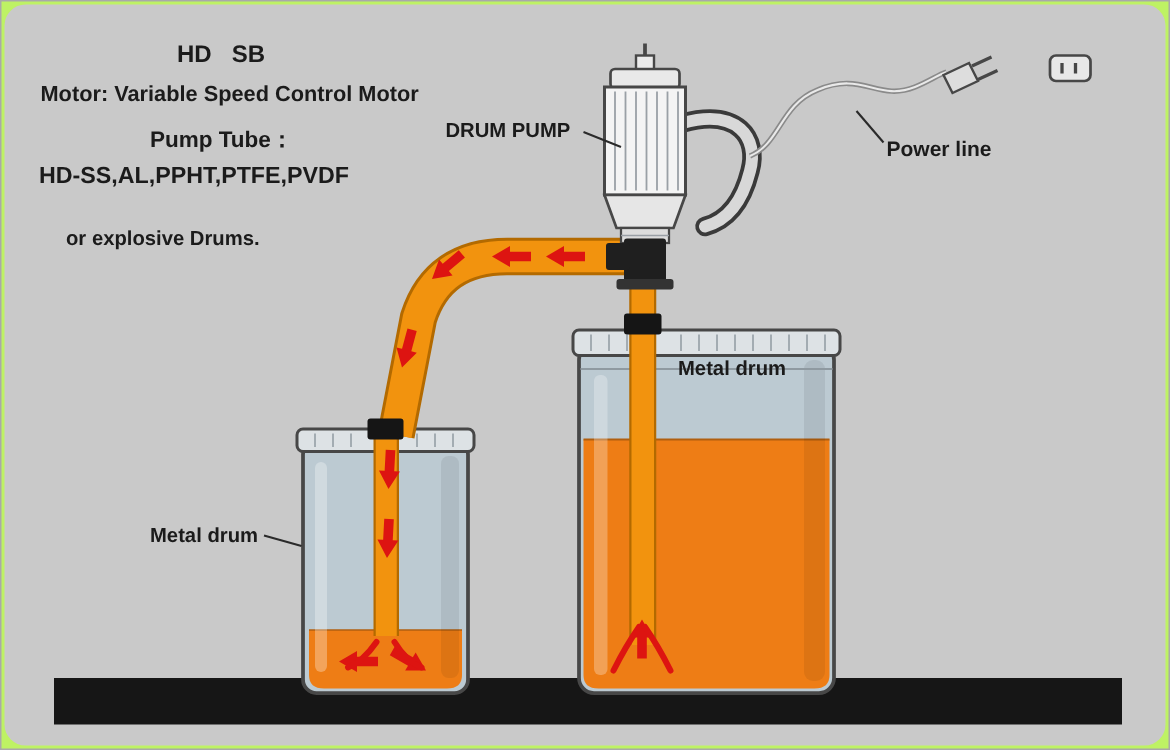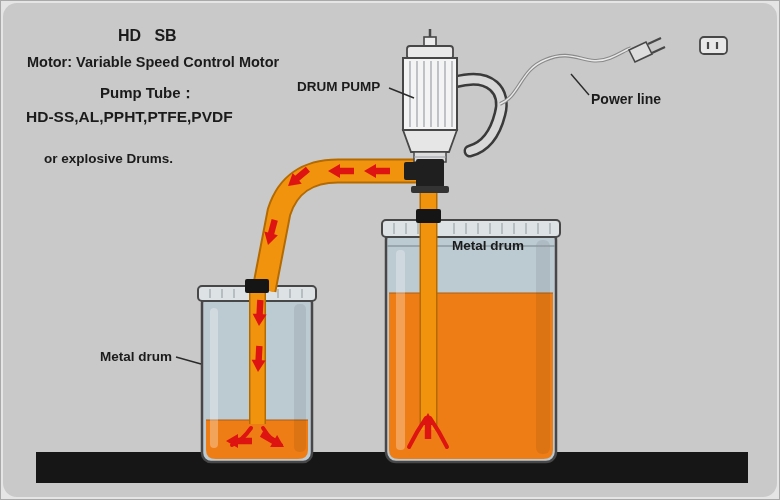--- a/index.html
+++ b/index.html
@@ -1,17 +1,17 @@
 <!DOCTYPE html>
 <html><head>
 <meta charset="utf-8">
 <style>
   html,body { margin:0; padding:0; background:#ffffff; }
   .stage {
-    position:relative; width:780px; height:500px; background:#e5e5e5;
+    position:relative; width:780px; height:500px; background:#bef264;
     overflow:hidden; font-family:"Liberation Sans", sans-serif;
   }
   svg { display:block; }
   text {
     font-family:"Liberation Sans", sans-serif;
     fill:#1b1b1b;
   }
   .t-bold   { font-weight:bold; }
   .t-semi   { font-weight:600; }
   .leader   { stroke:#2a2a2a; stroke-width:1.4; }

